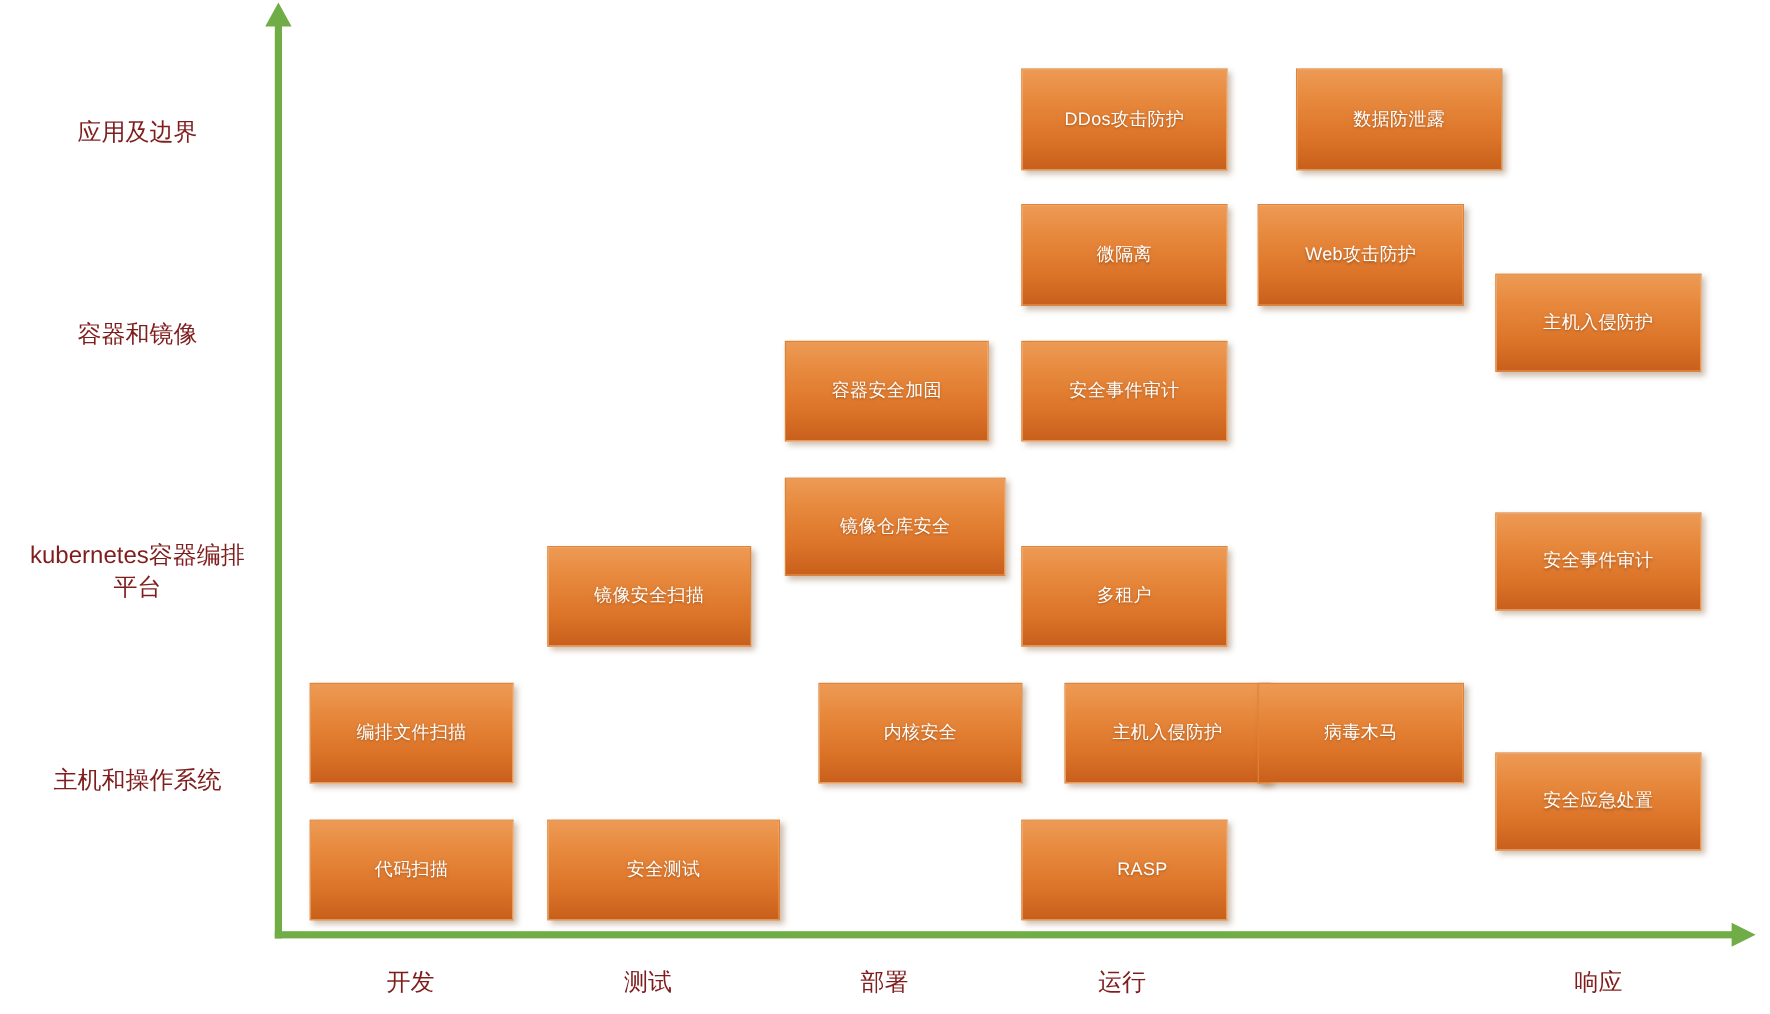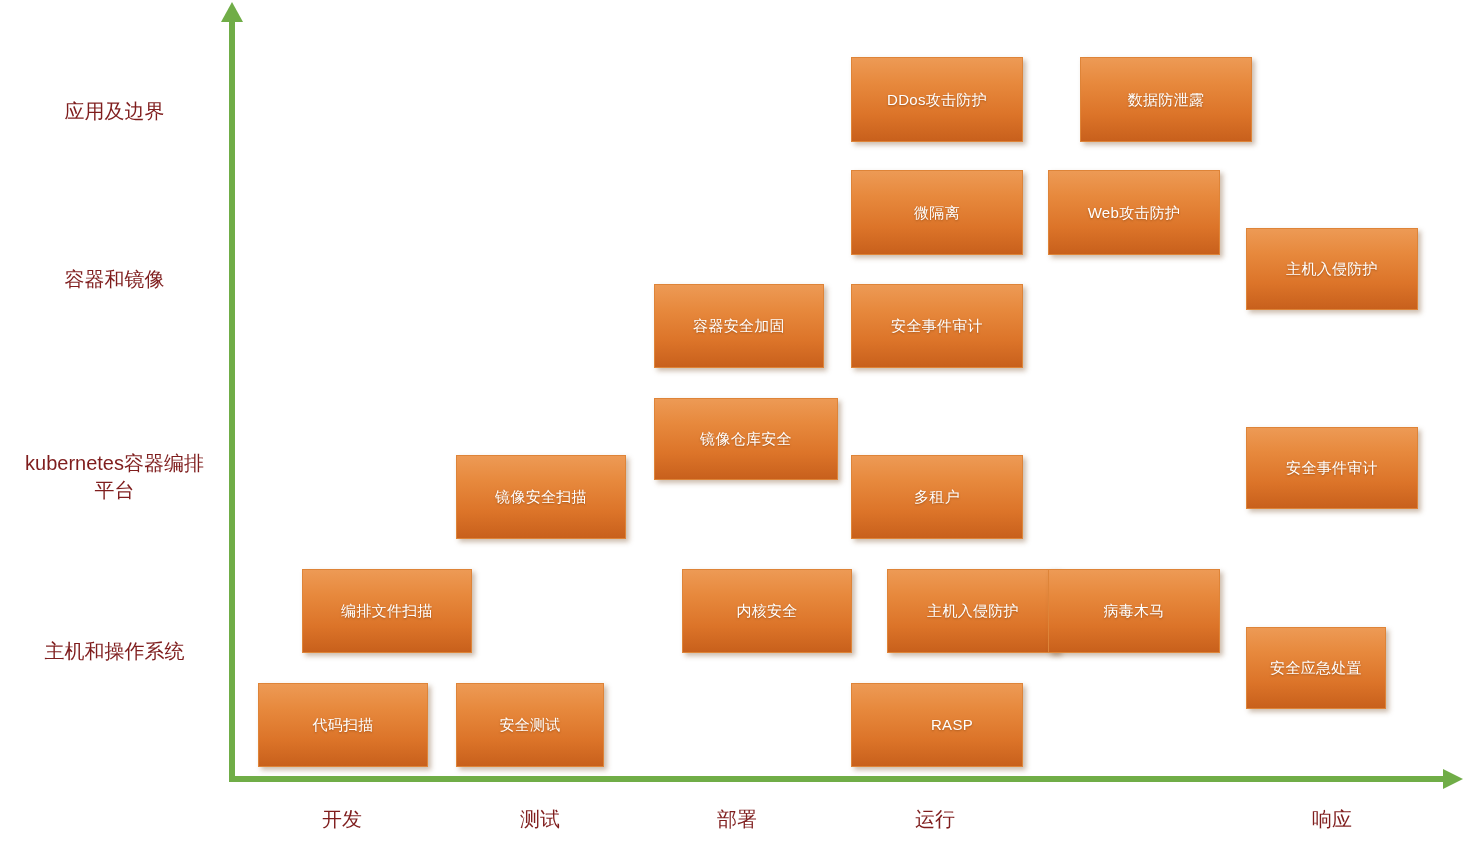--- a/index.html
+++ b/index.html
@@ -123,23 +123,23 @@
       <div class="cap-box" style="left: 1048px; top: 57px; width: 172px; height: 85px; margin-left: 32px;">数据防泄露</div>
       <div class="cap-box" style="left: 851px; top: 170px; width: 172px; height: 85px;">微隔离</div>
       <div class="cap-box" style="left: 1048px; top: 170px; width: 172px; height: 85px;">Web攻击防护</div>
       <div class="cap-box" style="left: 1246px; top: 228px; width: 172px; height: 82px;">主机入侵防护</div>
       <div class="cap-box" style="left: 654px; top: 284px; width: 170px; height: 84px;">容器安全加固</div>
       <div class="cap-box" style="left: 851px; top: 284px; width: 172px; height: 84px;">安全事件审计</div>
       <div class="cap-box" style="left: 654px; top: 398px; width: 184px; height: 82px;">镜像仓库安全</div>
       <div class="cap-box" style="left: 1246px; top: 427px; width: 172px; height: 82px;">安全事件审计</div>
       <div class="cap-box" style="left: 456px; top: 455px; width: 170px; height: 84px;">镜像安全扫描</div>
       <div class="cap-box" style="left: 851px; top: 455px; width: 172px; height: 84px;">多租户</div>
-      <div class="cap-box" style="left: 258px; top: 569px; width: 170px; height: 84px; margin-left: 44px;">编排文件扫描</div>
+      <div class="cap-box" style="left: 258px; top: 569px; width: 170px; height: 84px;">编排文件扫描</div>
       <div class="cap-box" style="left: 654px; top: 569px; width: 170px; height: 84px; margin-left: 28px;">内核安全</div>
       <div class="cap-box" style="left: 887px; top: 569px; width: 172px; height: 84px;">主机入侵防护</div>
       <div class="cap-box" style="left: 1048px; top: 569px; width: 172px; height: 84px;">病毒木马</div>
-      <div class="cap-box" style="left: 1246px; top: 627px; width: 140px; height: 82px;">安全应急处置</div>
+      <div class="cap-box" style="left: 1246px; top: 627px; width: 172px; height: 82px;">安全应急处置</div>
       <div class="cap-box" style="left: 258px; top: 683px; width: 170px; height: 84px;">代码扫描</div>
-      <div class="cap-box" style="left: 456px; top: 683px; width: 148px; height: 84px;">安全测试</div>
+      <div class="cap-box" style="left: 456px; top: 683px; width: 194px; height: 84px;">安全测试</div>
       <div class="cap-box" style="left: 851px; top: 683px; width: 172px; height: 84px; padding-left: 36px;">RASP</div>
     </div>
 
 </div>
 
 </body></html>

